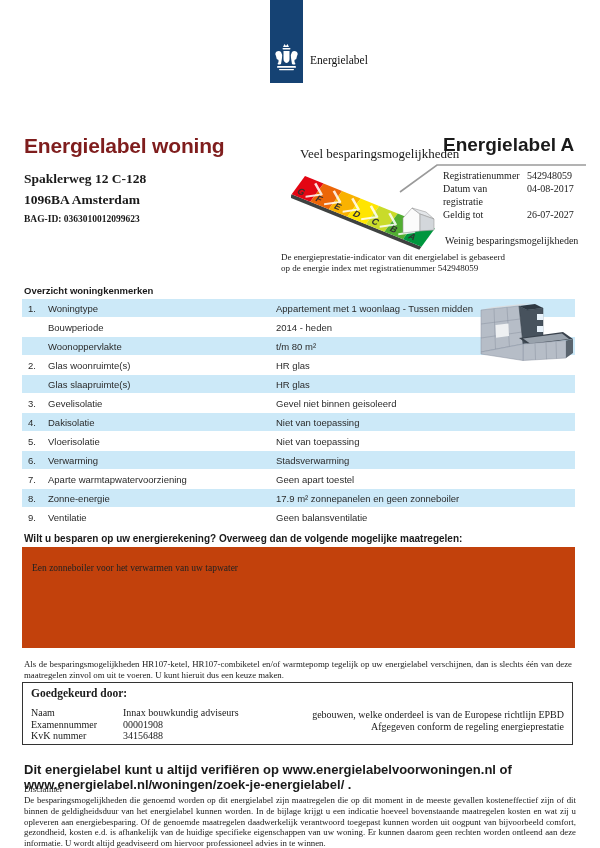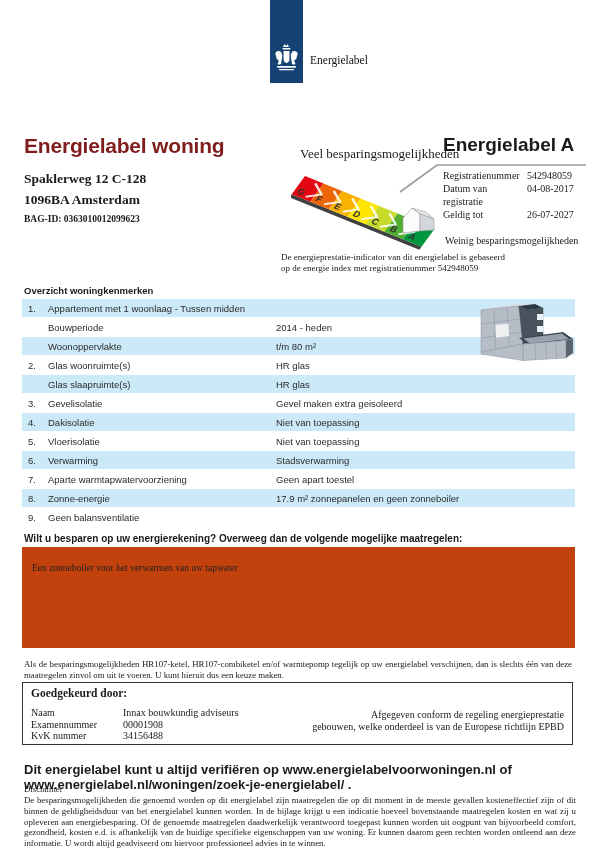--- a/index.html
+++ b/index.html
@@ -148,20 +148,21 @@
   <div class="abs basisnote">
     <div>De energieprestatie-indicator van dit energielabel is gebaseerd</div>
     <div>op de energie index met registratienummer 542948059</div>
   </div>
 
   <div class="abs ovh">Overzicht woningkenmerken</div>
 
   <div class="abs ktable">
     <div class="trow shaded">
       <span class="num">1.</span>
+      <span class="lab">Woningtype</span>
       <span class="val">Appartement met 1 woonlaag - Tussen midden</span>
     </div>
     <div class="trow">
       <span class="num"></span>
       <span class="lab">Bouwperiode</span>
       <span class="val">2014 - heden</span>
     </div>
     <div class="trow shaded">
       <span class="num"></span>
       <span class="lab">Woonoppervlakte</span>
@@ -173,21 +174,21 @@
       <span class="val">HR glas</span>
     </div>
     <div class="trow shaded">
       <span class="num"></span>
       <span class="lab">Glas slaapruimte(s)</span>
       <span class="val">HR glas</span>
     </div>
     <div class="trow">
       <span class="num">3.</span>
       <span class="lab">Gevelisolatie</span>
-      <span class="val">Gevel maken extra geisoleerd</span>
+      <span class="val">Gevel niet binnen geisoleerd</span>
     </div>
     <div class="trow shaded">
       <span class="num">4.</span>
       <span class="lab">Dakisolatie</span>
       <span class="val">Niet van toepassing</span>
     </div>
     <div class="trow">
       <span class="num">5.</span>
       <span class="lab">Vloerisolatie</span>
       <span class="val">Niet van toepassing</span>
@@ -202,20 +203,21 @@
       <span class="lab">Aparte warmtapwatervoorziening</span>
       <span class="val">Geen apart toestel</span>
     </div>
     <div class="trow shaded">
       <span class="num">8.</span>
       <span class="lab">Zonne-energie</span>
       <span class="val">17.9 m² zonnepanelen en geen zonneboiler</span>
     </div>
     <div class="trow">
       <span class="num">9.</span>
+      <span class="lab">Ventilatie</span>
       <span class="val">Geen balansventilatie</span>
     </div>
   </div>
 
   <svg class="abs" style="left:477px;top:301px;" width="97" height="64" viewBox="0 0 97 64">
     <polygon points="4,9 42,5 54,2 16,6" fill="#d9dde1"></polygon>
     <polygon points="42,5 58,3 66,7 50,9" fill="#2e3842"></polygon>
     <polygon points="4,9 42,5 46,43 4,51" fill="#b6bdc7" stroke="#8a93a0" stroke-width="0.5"></polygon>
     <line x1="17" y1="7.6" x2="18.5" y2="49" stroke="#8a93a0" stroke-width="0.5"></line>
     <line x1="30" y1="6.3" x2="32.5" y2="47" stroke="#8a93a0" stroke-width="0.5"></line>
@@ -251,22 +253,22 @@
       <div class="gfrow">
         <span class="gl">Examennummer</span>
         <span class="gv">00001908</span>
       </div>
       <div class="gfrow">
         <span class="gl">KvK nummer</span>
         <span class="gv">34156488</span>
       </div>
     </div>
     <div class="gconform">
+      <div>gebouwen, welke onderdeel is van de Europese richtlijn EPBD</div>
       <div>Afgegeven conform de regeling energieprestatie</div>
-      <div>gebouwen, welke onderdeel is van de Europese richtlijn EPBD</div>
     </div>
   </div>
 
   <div class="abs f2">Dit energielabel kunt u altijd verifiëren op www.energielabelvoorwoningen.nl of www.energielabel.nl/woningen/zoek-je-energielabel/ .</div>
   <div class="abs dishead">Disclaimer</div>
   <div class="abs distext">De besparingsmogelijkheden die genoemd worden op dit energielabel zijn maatregelen die op dit moment in de meeste gevallen kosteneffectief zijn of dit binnen de geldigheidsduur van het energielabel kunnen worden. In de bijlage krijgt u een indicatie hoeveel bovenstaande maatregelen kosten en wat zij u opleveren aan energiebesparing. Of de genoemde maatregelen daadwerkelijk verantwoord toegepast kunnen worden uit oogpunt van bijvoorbeeld comfort, gezondheid, kosten e.d. is afhankelijk van de huidige specifieke eigenschappen van uw woning. Er kunnen daarom geen rechten worden ontleend aan deze informatie. U wordt altijd geadviseerd om hiervoor professioneel advies in te winnen.</div>
 
 </div>
 
 </body></html>

